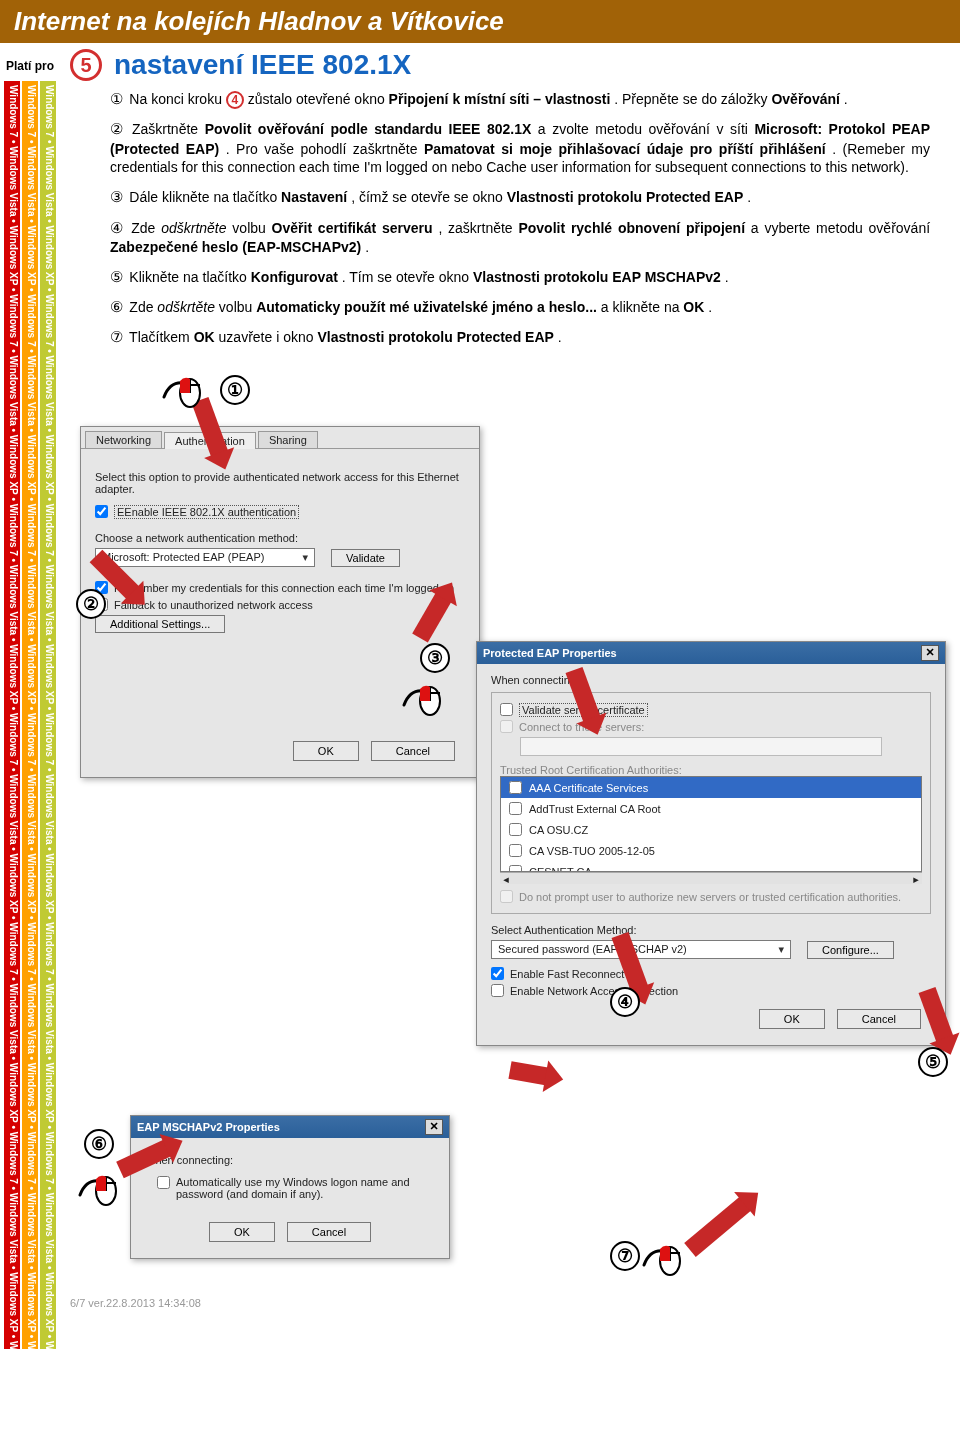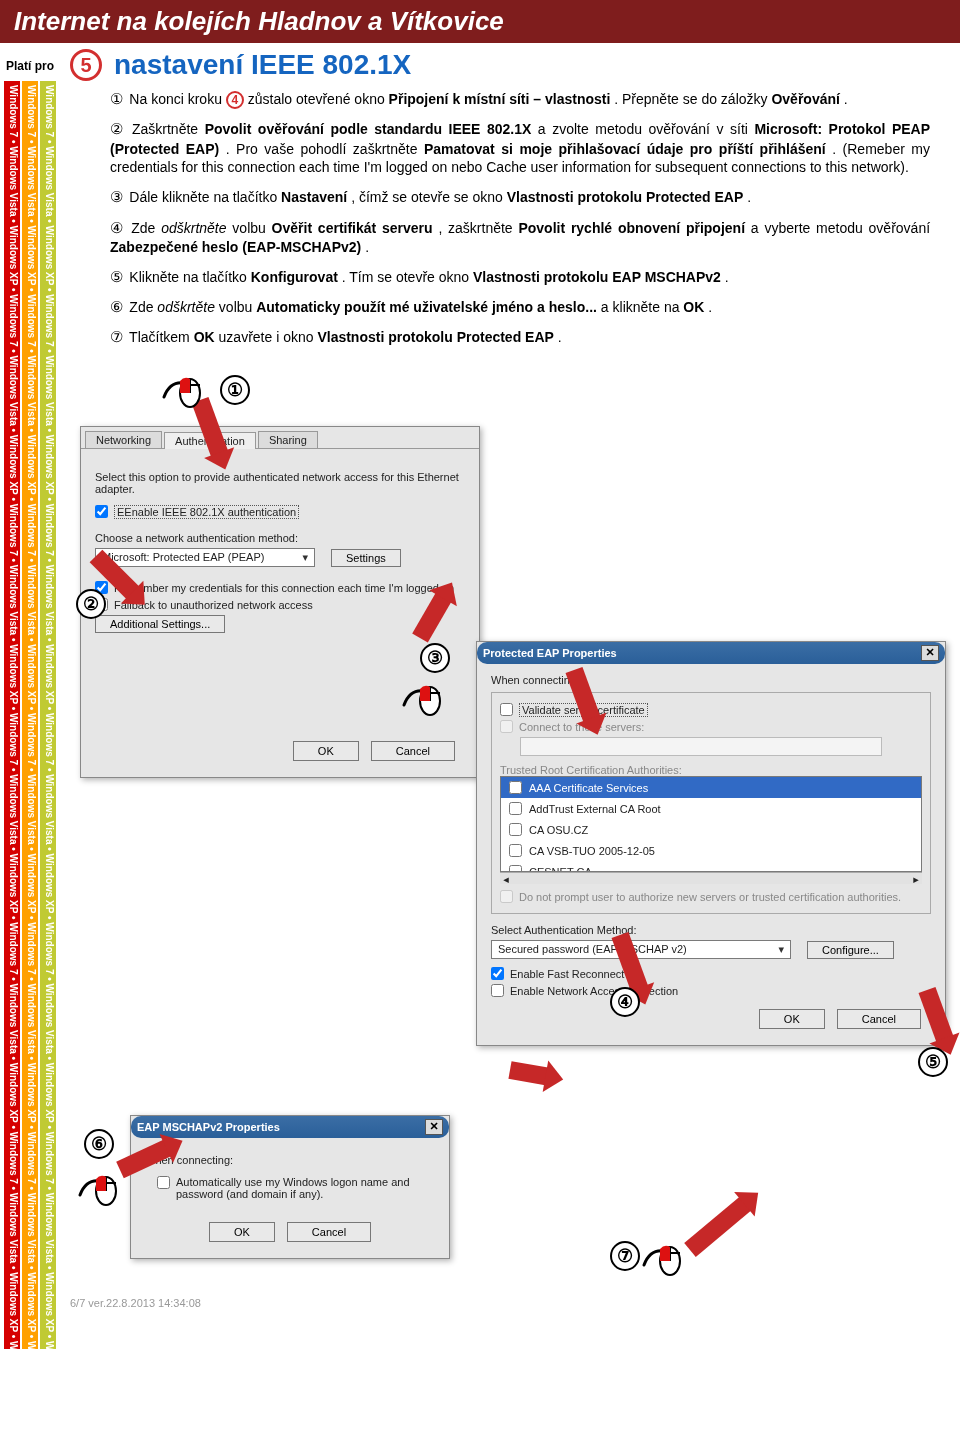--- a/index.html
+++ b/index.html
@@ -6,21 +6,21 @@
   body {
     margin: 0;
     font-family: Arial, sans-serif;
     font-size: 13px;
     width: 960px;
     background: #fff;
     color: #000;
   }
 
   .header-bar {
-    background: #7f1d1d;
+    background: #a16207;
     color: #fff;
     padding: 6px 14px;
     font-size: 26px;
     font-weight: bold;
     font-style: italic;
   }
 
   .content-wrap { position: relative; padding: 0 16px 40px 70px; }
 
   .plati-pro {
@@ -112,21 +112,20 @@
     color: #222;
   }
   .win .titlebar {
     background: linear-gradient(#3b6ea5,#2a5f99);
     color: #fff;
     padding: 3px 6px;
     font-weight: bold;
     display: flex;
     justify-content: space-between;
     align-items: center;
-    border-radius: 10px;
   }
   .win .close-x {
     background: #ddd;
     color: #000;
     border: 1px solid #555;
     width: 18px; height: 16px;
     font-size: 11px;
     line-height: 12px;
     text-align: center;
   }
@@ -323,21 +322,21 @@
         <div class="chk">
           <input type="checkbox" checked="" style="">
           <label><span class="dotted-box"><span class="ul" style="text-decoration:none;">E</span><span>Enable IEEE 802.1X authentication</span></span></label>
         </div>
         <div style="margin:14px 0 4px 0;">Choose a network authentication method:</div>
         <div class="select-row">
           <div class="fake-select">
             <span>Microsoft: Protected EAP (PEAP)</span>
               <span class="caret">▾</span>
           </div>
-          <button class="btn">Settings</button>
+          <button class="btn">Validate</button>
         </div>
         <div class="chk" style="margin-top:14px;">
           <input type="checkbox" checked="" style="">
           <label>Remember my credentials for this connection each time I'm logged on</label>
         </div>
         <div class="chk">
           <input type="checkbox" style="">
           <label>Fallback to unauthorized network access</label>
         </div>
         <div style="">

